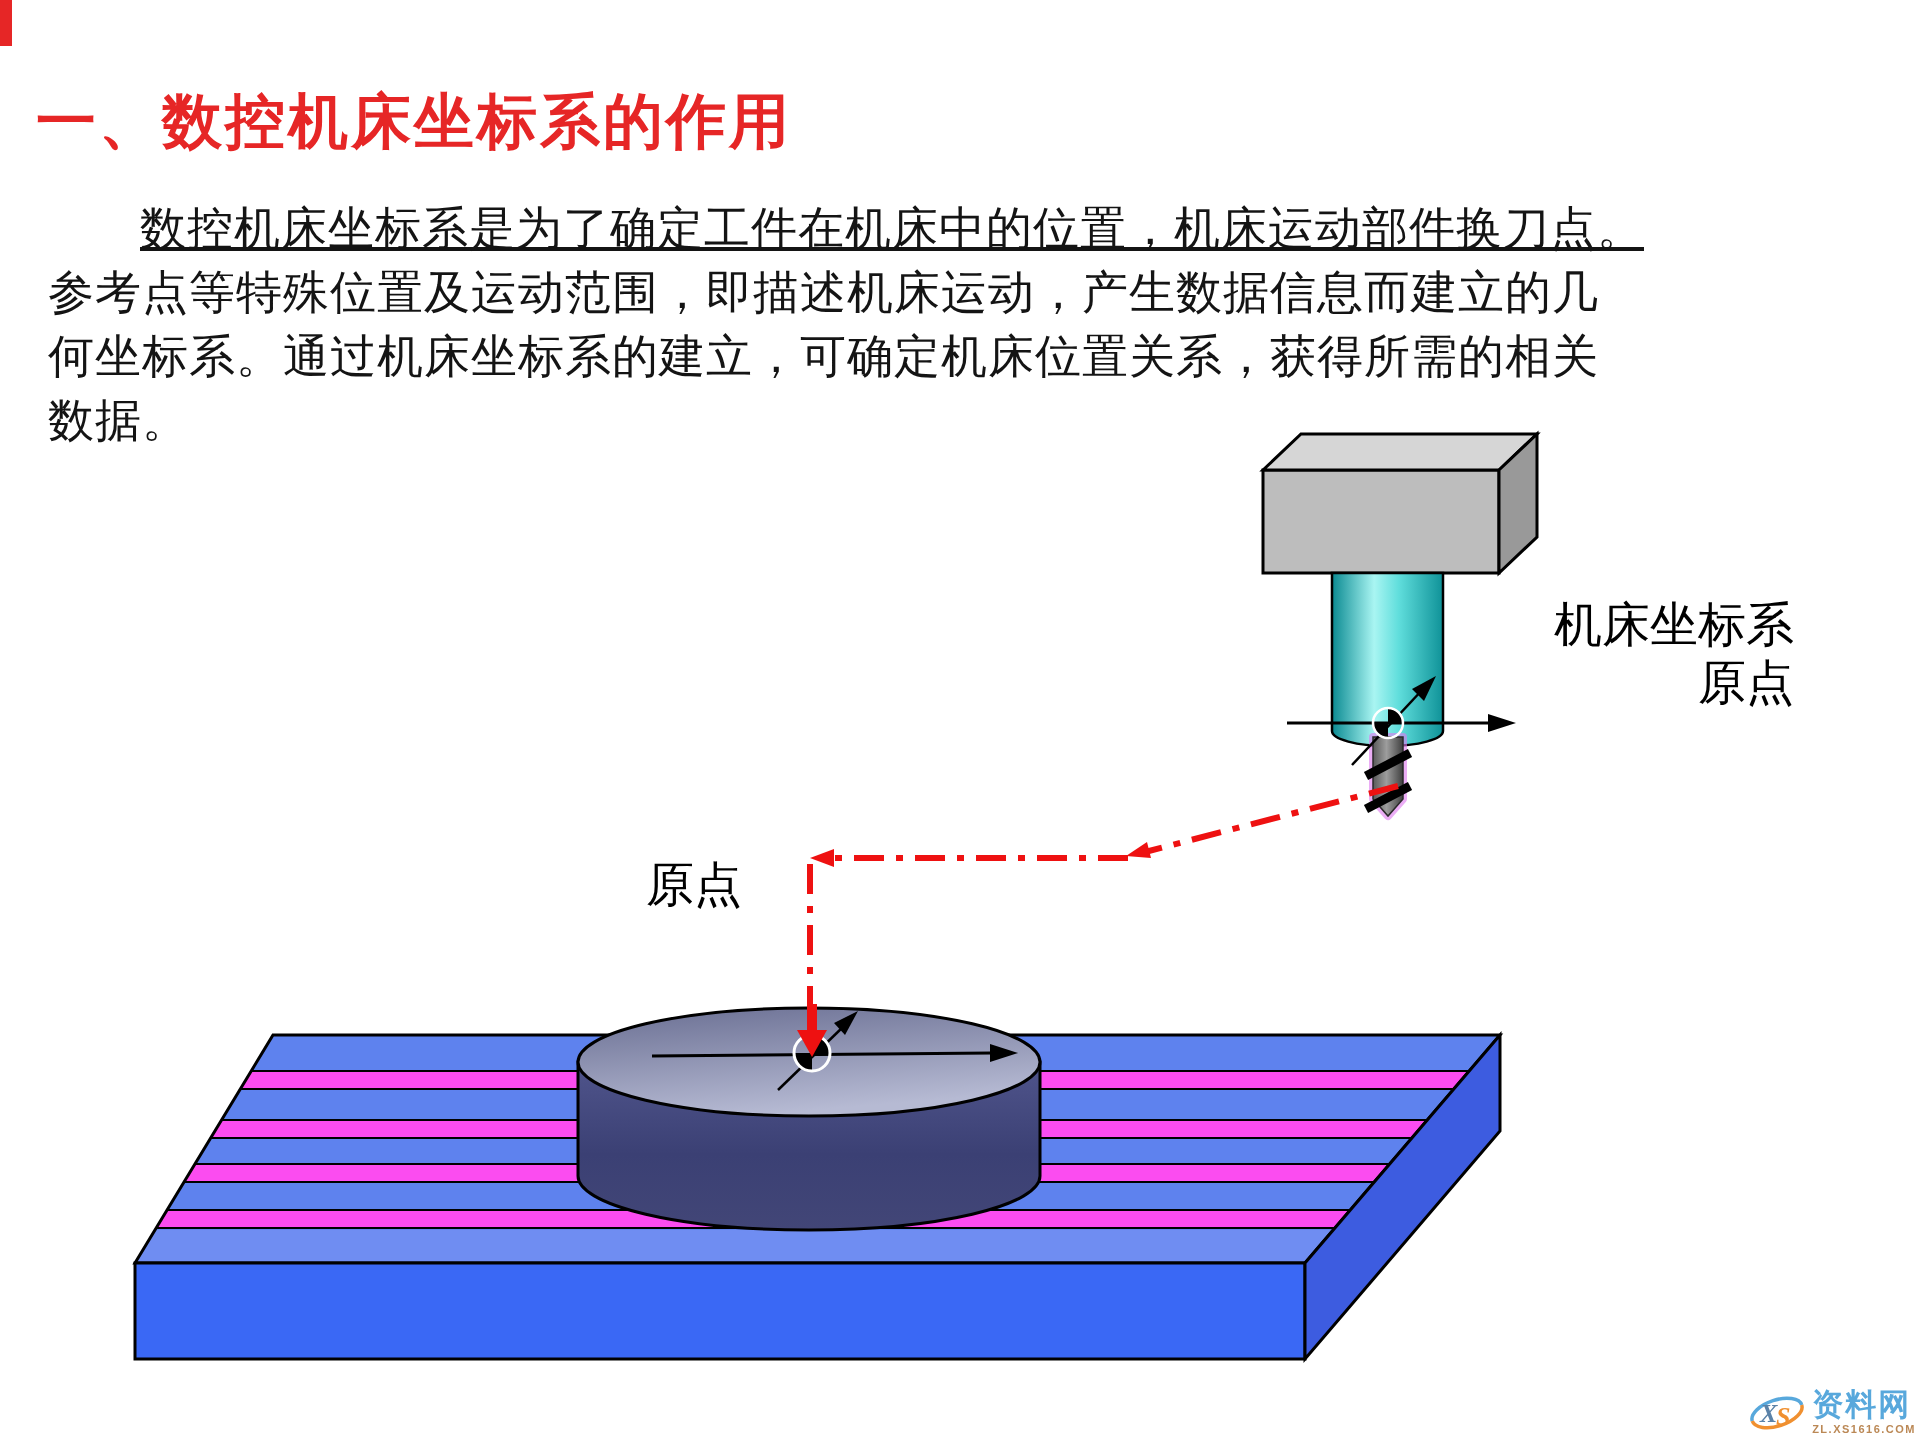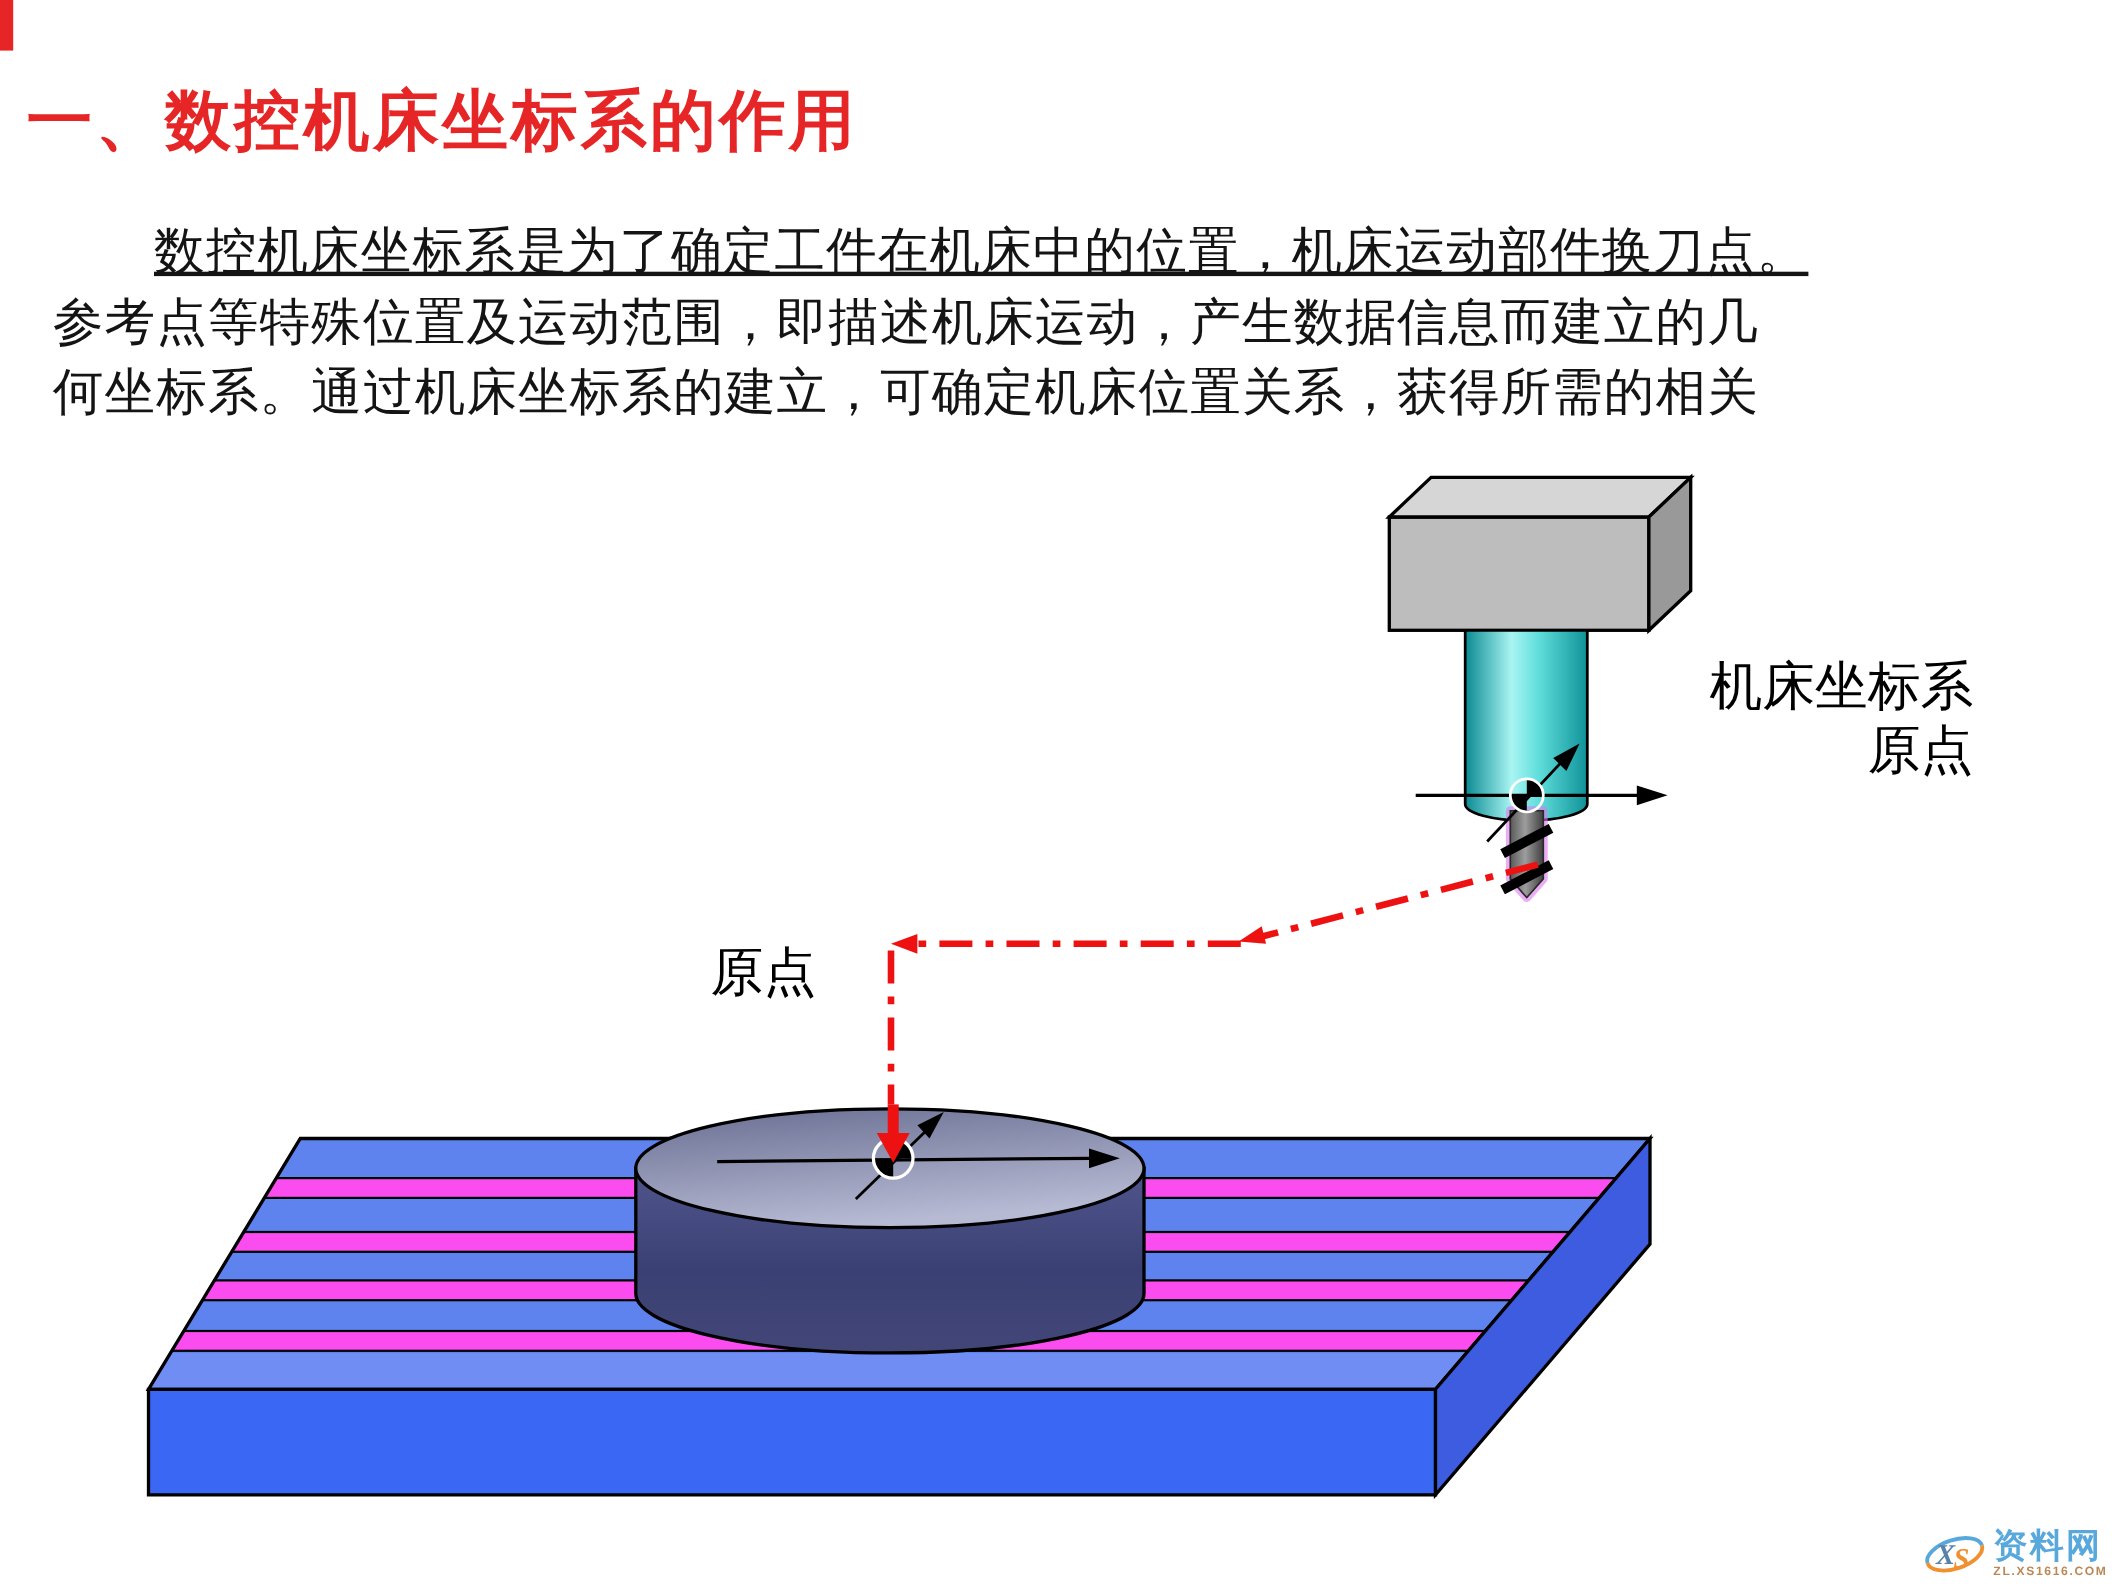--- a/index.html
+++ b/index.html
@@ -2,21 +2,21 @@
 <html style="--accent-red: #e62626; --path-red: #ee1111; --table-front: #3a68f5; --table-side: #3d5ce0; --table-top: #5e82ee; --table-top-near: #6f8df2; --stripe-magenta: #fb4cf0; --box-front: #bdbdbd; --box-top: #d6d6d6; --box-right: #999999; --drill-glow: #dd77ee; --watermark-blue: #58a8dc; --watermark-orange: #f09030; --watermark-url: #bb8855;"><head>
 <meta charset="utf-8">
 <style>
   html,body{margin:0;padding:0;background:#ffffff;}
   body{width:1920px;height:1440px;overflow:hidden;font-family:"Liberation Sans",sans-serif;}
   .stage{position:relative;width:1920px;height:1440px;background:#fff;}
 
   .accent-bar{position:absolute;left:0;top:0;width:12px;height:46px;background:var(--accent-red);}
 
   .page-title{
-    position:absolute;left:24px;top:70px;margin:0;
+    position:absolute;left:24px;top:70px;margin:12px;
     font-size:60px;font-weight:bold;color:var(--accent-red);
     letter-spacing:3px;white-space:nowrap;
     font-family:Liberation Serif, serif;
   }
 
   .intro{
     position:absolute;left:48px;top:196px;width:1520px;
     font-size:46px;line-height:64px;color:#141414;font-weight:500;
     letter-spacing:1px;
   }
@@ -47,20 +47,21 @@
 <div class="stage">
 
   <div class="accent-bar"></div>
 
   <h1 class="page-title">一、数控机床坐标系的作用</h1>
 
   <div class="intro">
     <div class="pline indent">数控机床坐标系是为了确定工件在机床中的位置，机床运动部件换刀点。</div>
     <div class="pline">参考点等特殊位置及运动范围，即描述机床运动，产生数据信息而建立的几</div>
     <div class="pline">何坐标系。通过机床坐标系的建立，可确定机床位置关系，获得所需的相关</div>
+    <div class="pline">数据。</div>
   </div>
 
   <svg class="diagram-svg" width="1920" height="1440" viewBox="0 0 1920 1440">
     <defs>
       <clipPath id="tableTopClip">
         <path d="M273,1035 L1500,1035 L1305,1263 L135,1263 Z"></path>
       </clipPath>
       <linearGradient id="cylGrad" x1="0" y1="0" x2="1" y2="0">
         <stop offset="0" stop-color="#0a8a92"></stop>
         <stop offset="0.38" stop-color="#a9f5f2"></stop>

